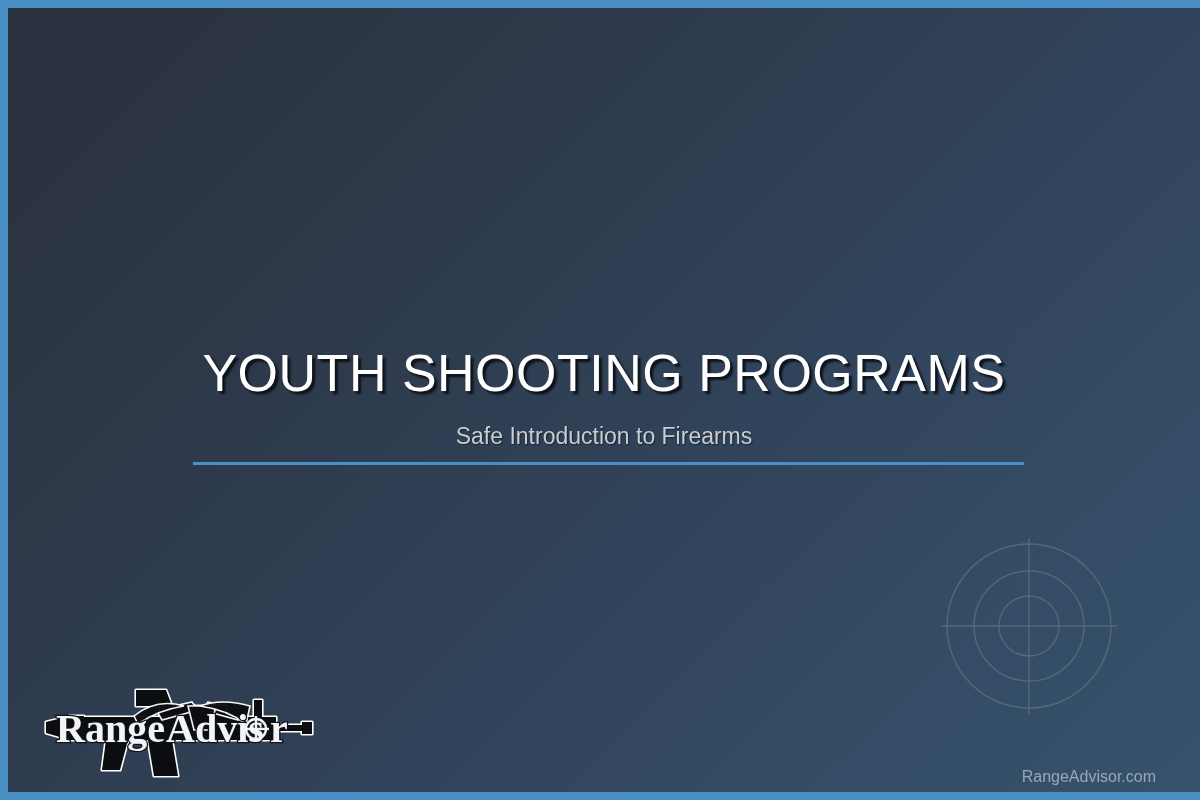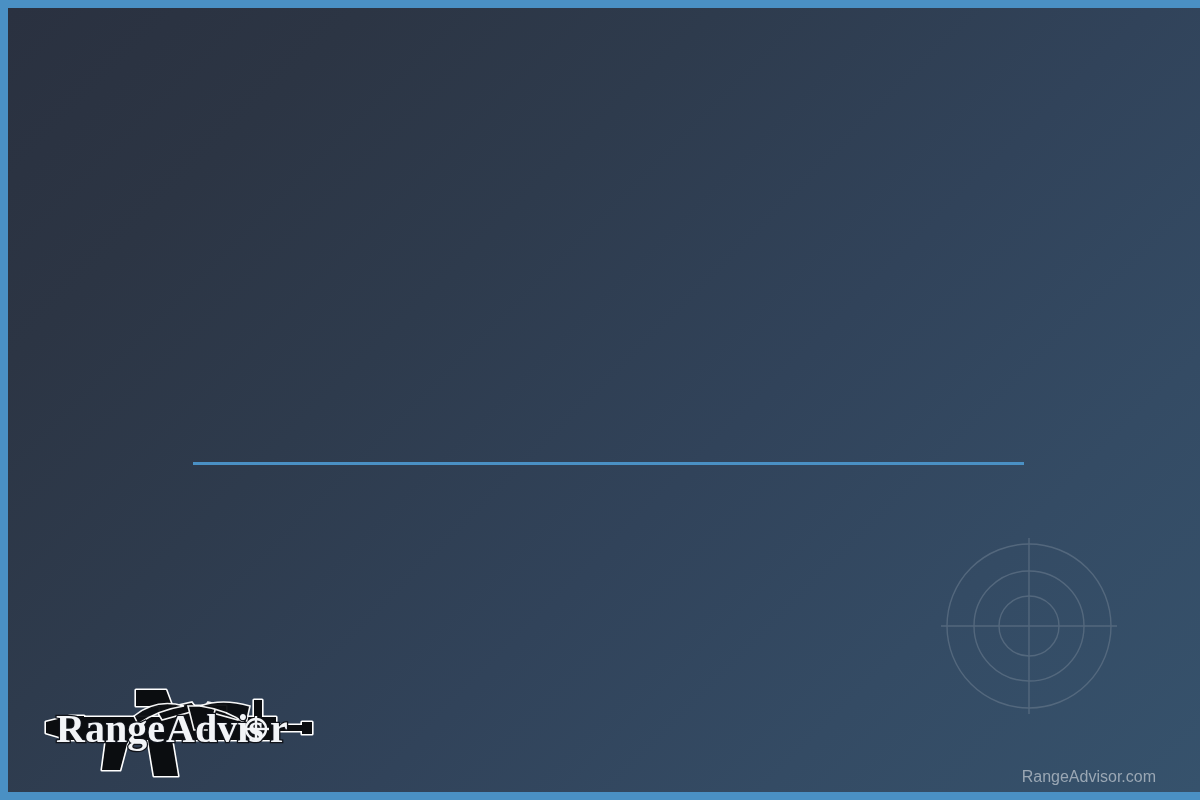--- a/index.html
+++ b/index.html
@@ -130,20 +130,22 @@
           <circle cx="88" cy="88" r="82"></circle>
           <circle cx="88" cy="88" r="55"></circle>
           <circle cx="88" cy="88" r="30"></circle>
           <line x1="88" y1="0" x2="88" y2="176"></line>
           <line x1="0" y1="88" x2="176" y2="88"></line>
         </g>
       </svg>
     </div>
 
     <div class="title-block">
+      <div class="slide-title">YOUTH SHOOTING PROGRAMS</div>
+      <div class="slide-subtitle">Safe Introduction to Firearms</div>
       <div class="title-rule"></div>
     </div>
 
     <div class="logo">
       <svg width="278" height="104" viewBox="0 0 278 104" aria-hidden="true">
         <defs>
 
           <g id="ra-rifle">
 
             <path d="M6 46 L30 40 L44 40 L44 64 L30 64 L6 57 Z"></path>

